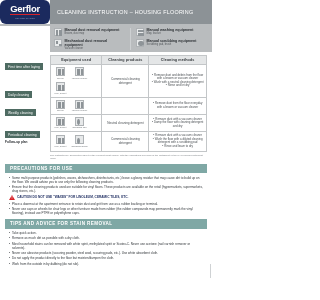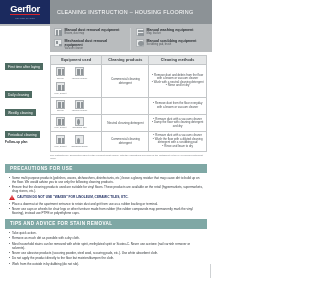--- a/index.html
+++ b/index.html
@@ -10,20 +10,21 @@
     overflow: hidden;
   }
   .page { position: relative; width: 212px; height: 300px; background:#fff; }
 
   
   .header { display:flex; height: 24px; width:100%; }
   .logo-block {
     width: 50px; height: 24px; background: #1b2a5e;
     display:flex; flex-direction:column; align-items:center; justify-content:center;
     flex: 0 0 50px;
+    border-radius: 6px;
   }
   .logo-word {
     color:#ffffff; font-size: 9.5px; font-weight: bold; letter-spacing:-0.3px;
     line-height: 10px; border-bottom: 1px solid #d8232a; padding-bottom:0px;
   }
   .logo-tag { color:#9aa6c8; font-size:2.3px; line-height:4px; margin-top:1px; letter-spacing:0.1px;}
   .title-bar {
     flex:1; background:#8c9296; display:flex; align-items:center; padding-left:7px;
   }
   .title-bar span { color:#ffffff; font-size:5.4px; letter-spacing:0.25px; }

